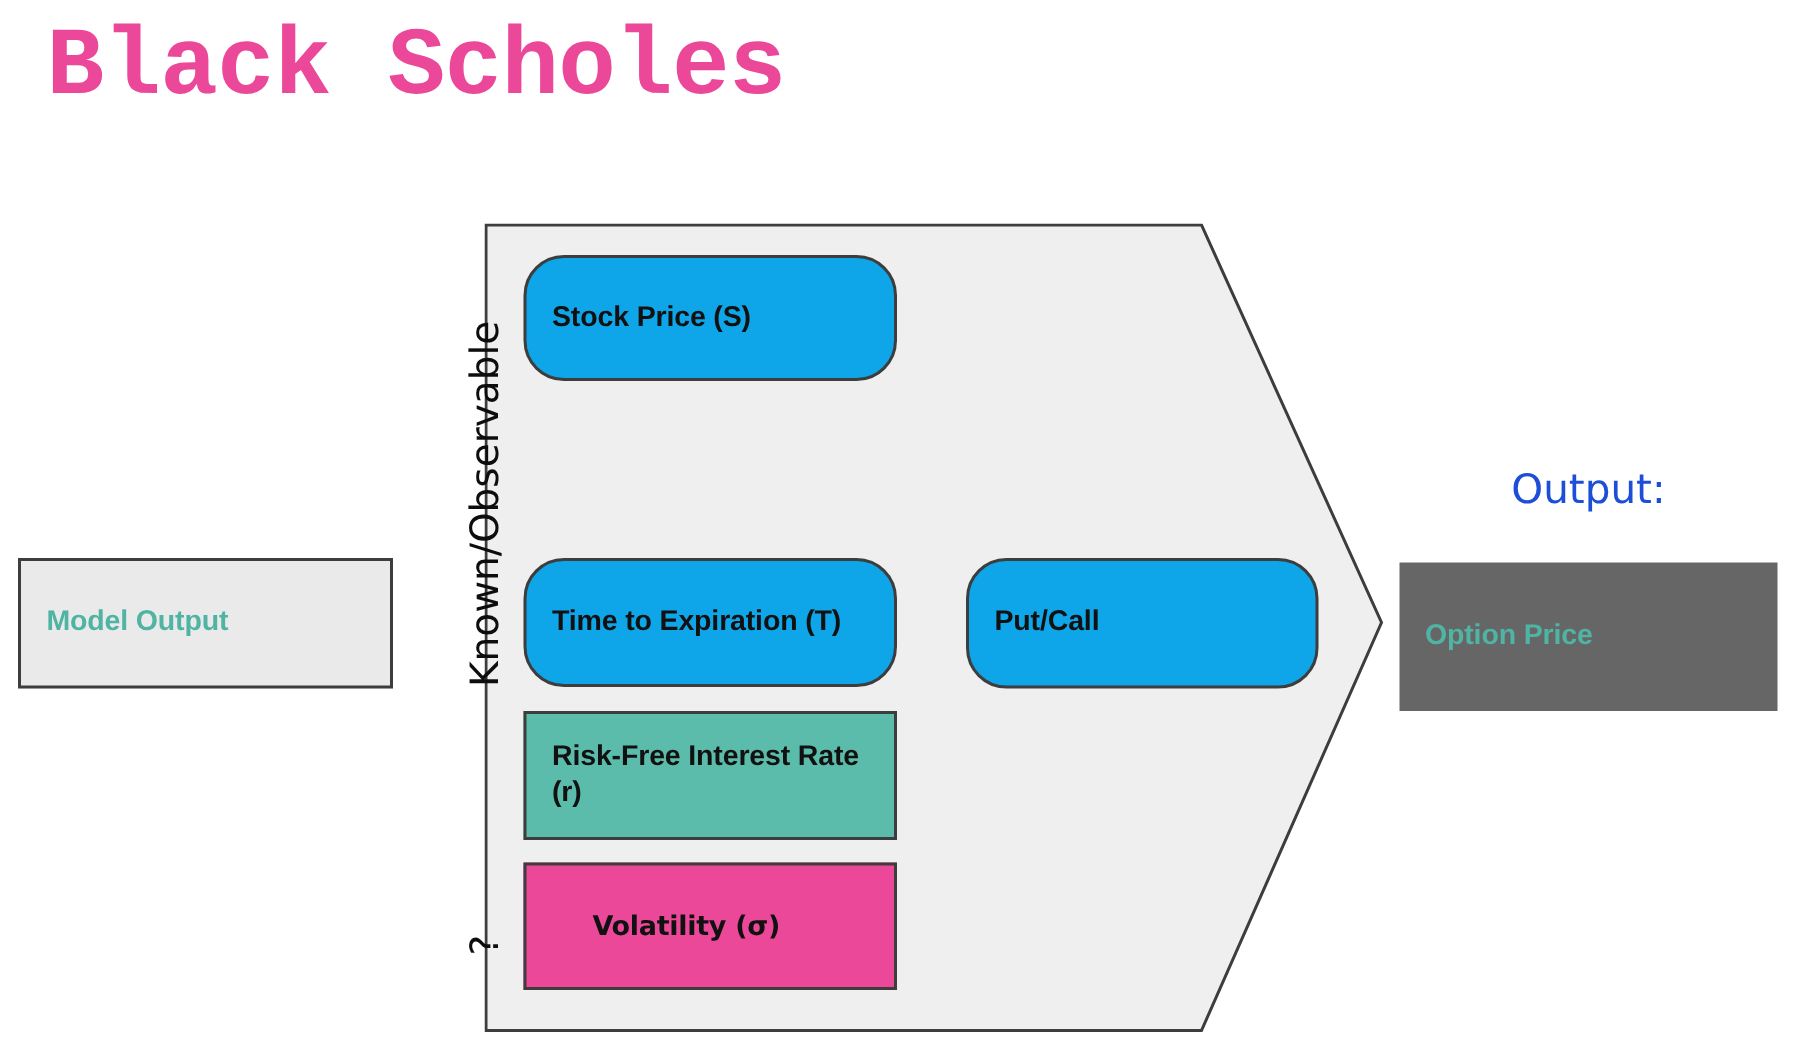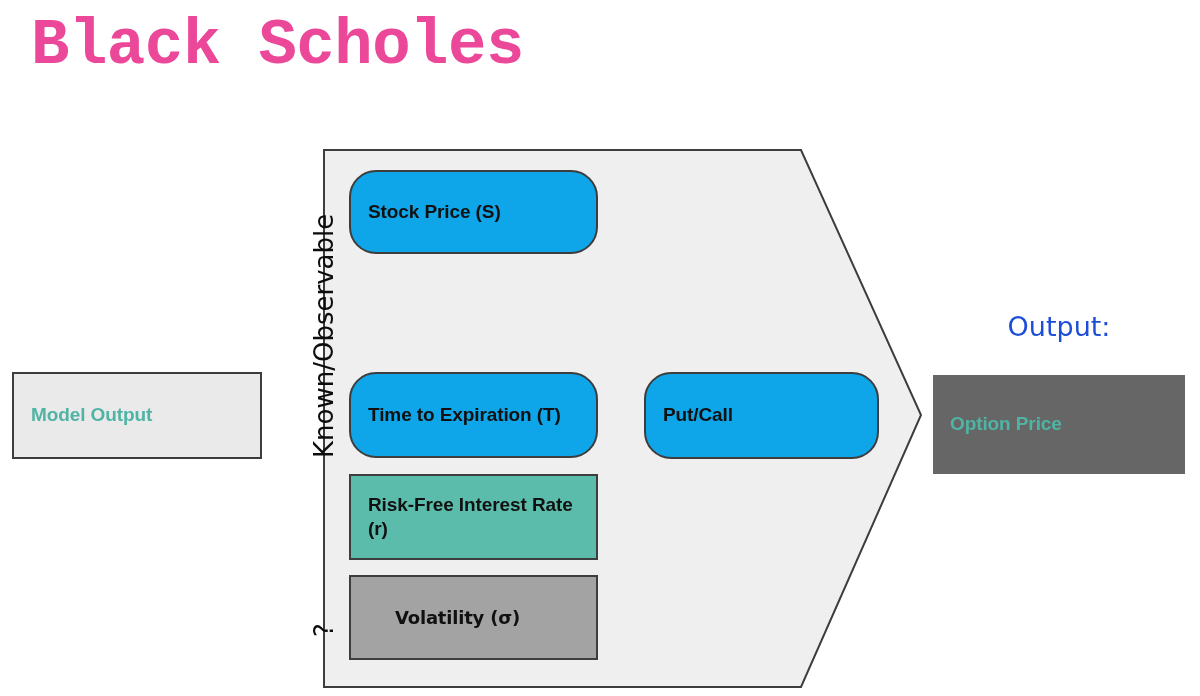--- a/index.html
+++ b/index.html
@@ -61,21 +61,21 @@
     font-family: "Liberation Sans", sans-serif;
     font-size: 19px;
     font-weight: 700;
     color: #111111;
     line-height: 1.28;
     letter-spacing: -0.1px;
   }
 
   .node.gray   { background: #0ea5e9; border-radius: 27px; }
   .node.teal   { background: #5cbcab; }
-  .node.white  { background: #a3a3a3; padding-left: 44px; }
+  .node.white  { background: #ec4899; padding-left: 44px; }
   .node.light  { background: #eaeaea; }
   .node.dark   { background: #666666; border: none; }
 
   .node.dark .node-label,
   .node.light .node-label {
     color: #4fb4a3;
   }
 
   
   .node.humanist .node-label {

